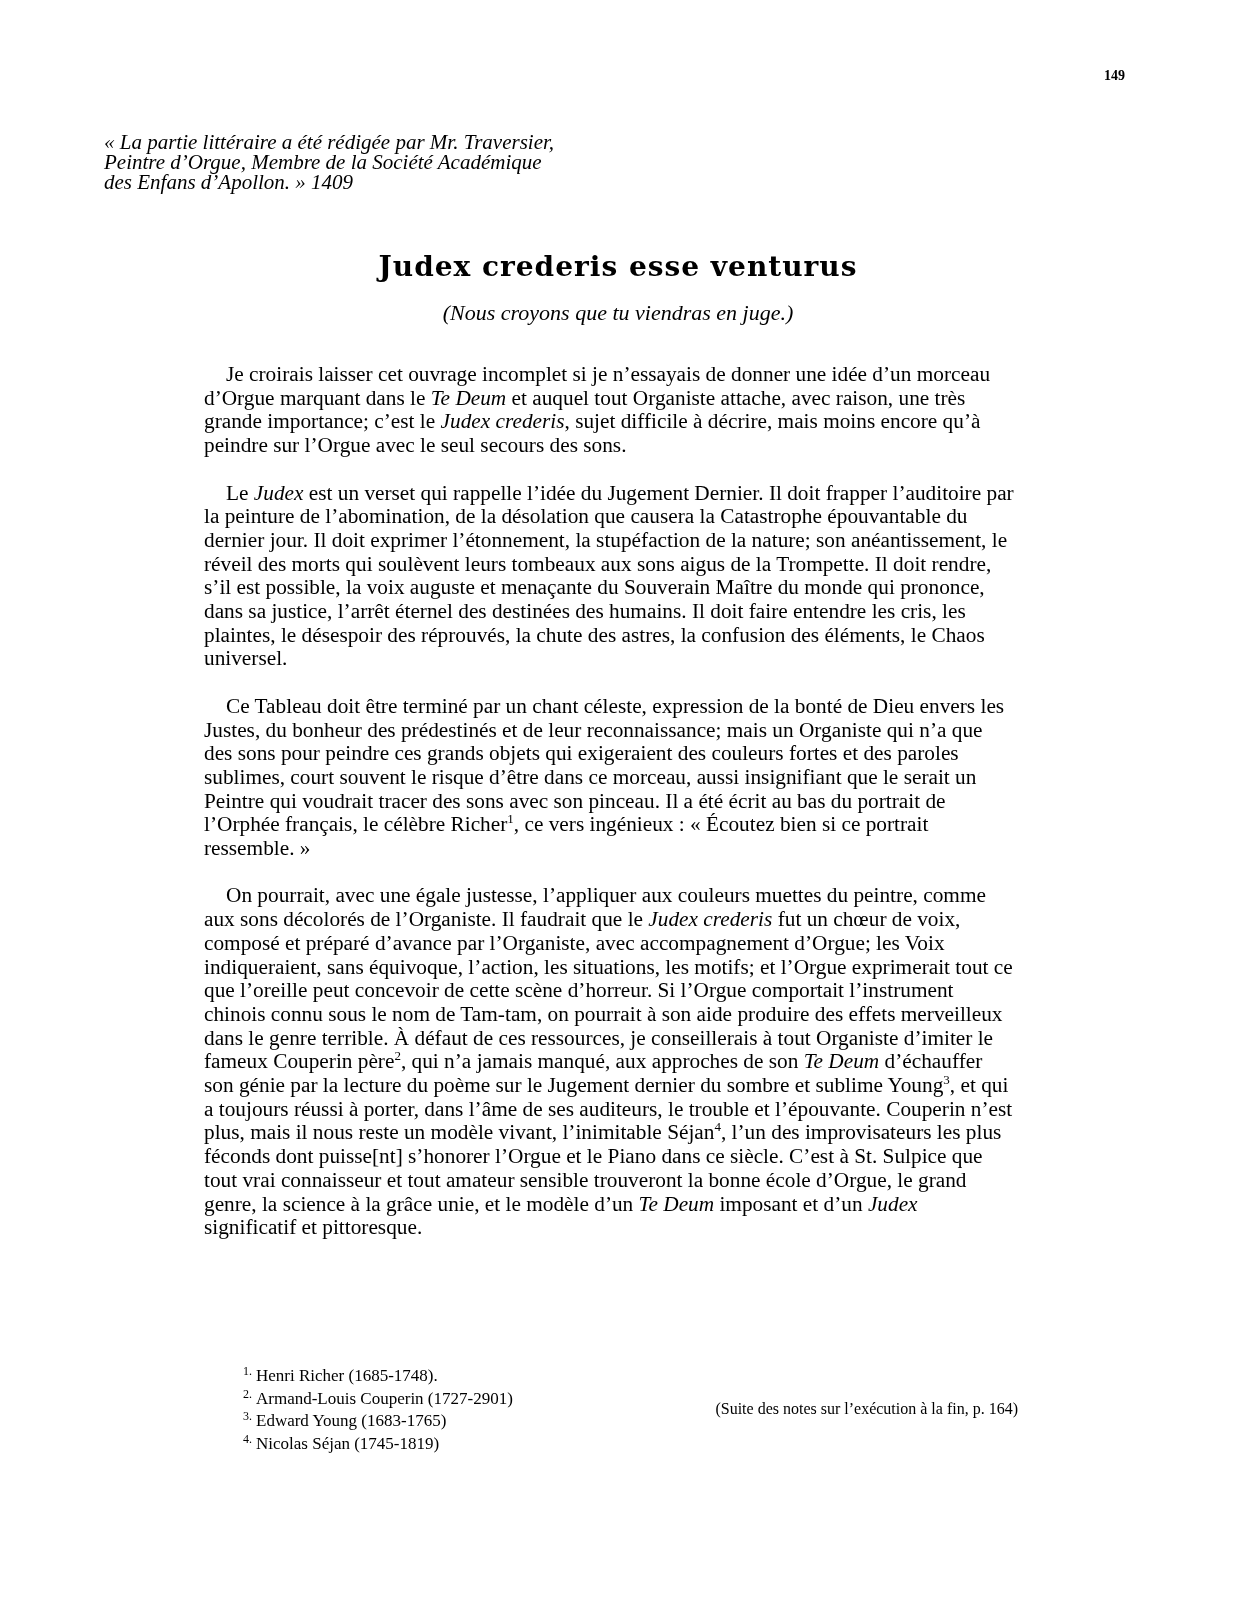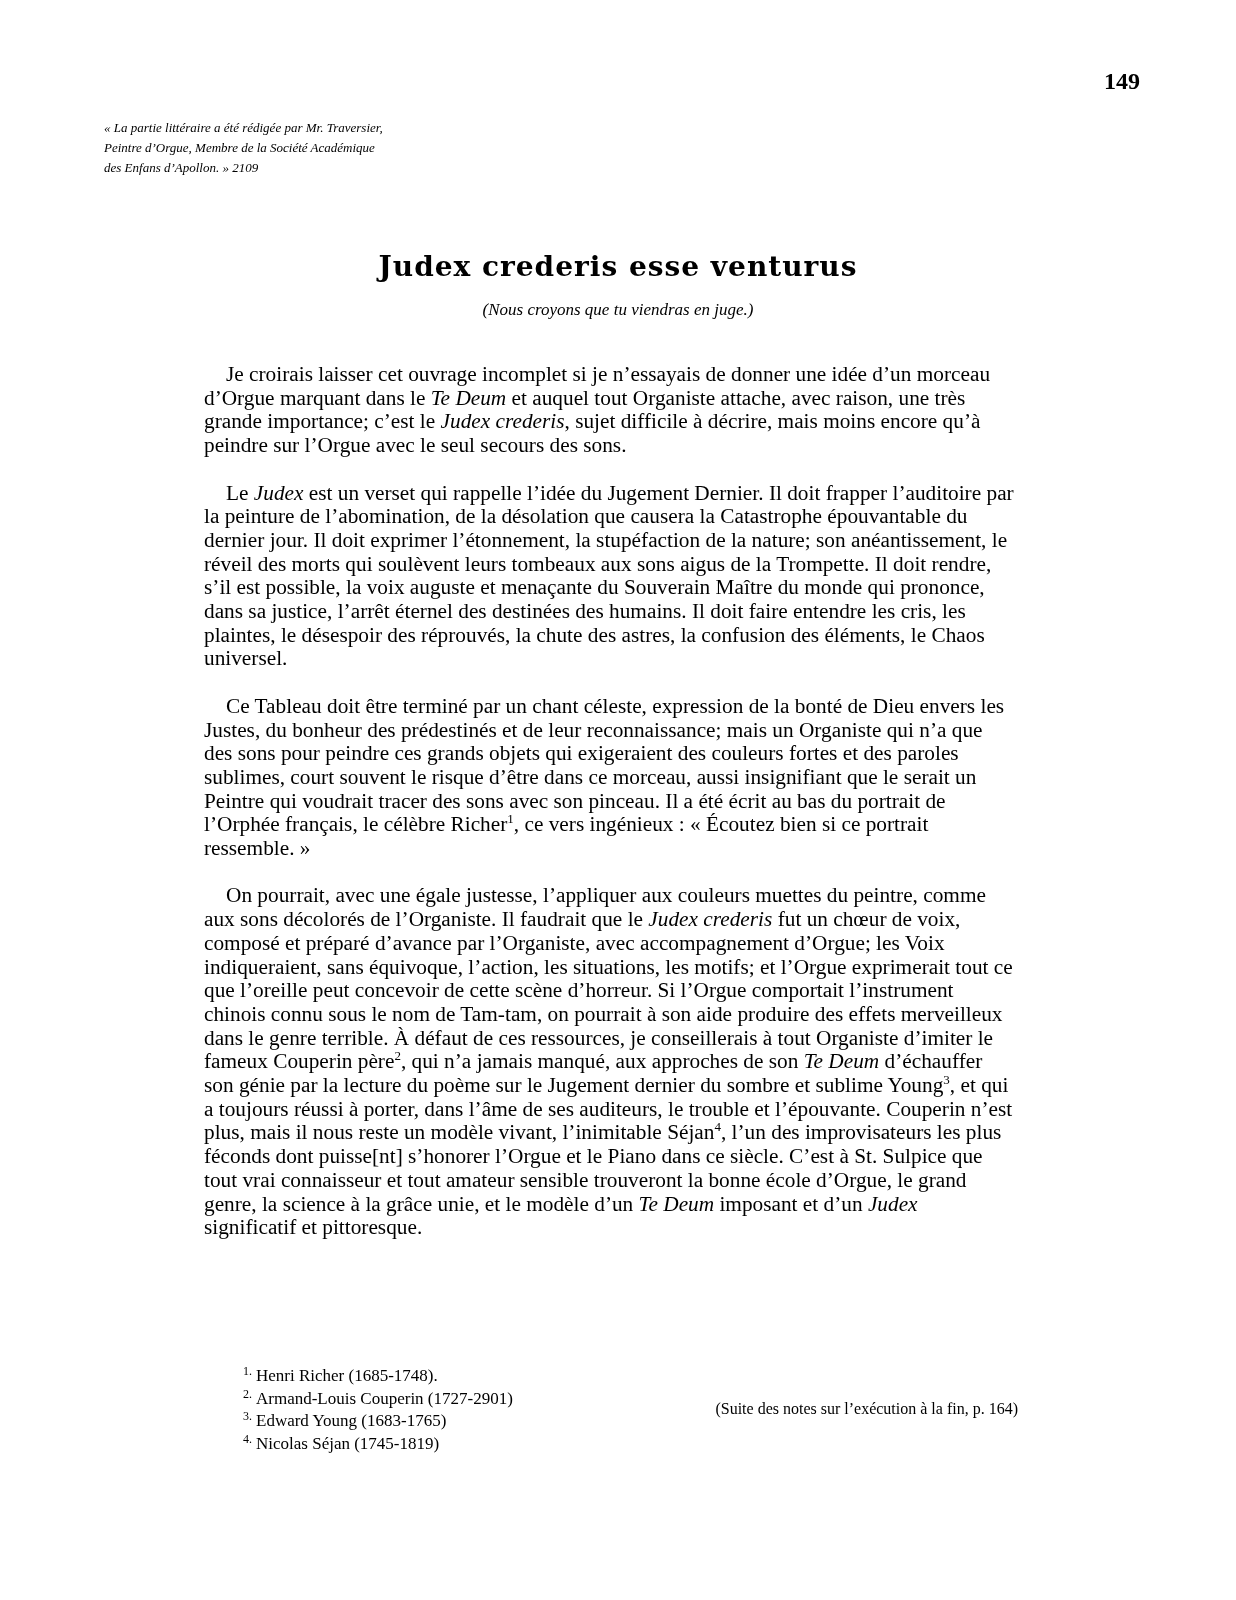--- a/index.html
+++ b/index.html
@@ -2,34 +2,34 @@
 <html><head>
   <meta charset="utf-8">
   <style>
     html, body { margin: 0; padding: 0; background: #ffffff; }
     body {
       width: 1236px; height: 1600px; position: relative; overflow: hidden;
       font-family: "Liberation Serif", serif; color: #000;
     }
     .page-number {
       position: absolute; top: 68px; left: 1104px;
-      font-weight: bold; font-size: 24px;
+      font-weight: bold; font-size: 14px;
     }
     .epigraph {
-      position: absolute; top: 118px; left: 104px; width: 500px;
-      font-style: italic; font-size: 13px; line-height: 20px;
+      position: absolute; top: 132px; left: 104px; width: 500px;
+      font-style: italic; font-size: 21px; line-height: 20px;
     }
     .title {
       position: absolute; top: 250px; left: 0; width: 1236px; text-align: center;
       font-family: "DejaVu Serif", serif; font-weight: bold; font-size: 28px;
       letter-spacing: 1px;
     }
     .subtitle {
       position: absolute; top: 300px; left: 0; width: 1236px; text-align: center;
-      font-style: italic; font-size: 17px;
+      font-style: italic; font-size: 22px;
     }
     .body-text {
       position: absolute; top: 363px; left: 204px; width: 810px;
       font-size: 21.3px; line-height: 23.7px;
     }
     .body-text p { margin: 0 0 23.7px 0; text-indent: 22px; }
     .body-text em { font-style: italic; }
     sup { font-size: 13px; line-height: 0; }
     .continuation {
       position: absolute; top: 1400px; right: 218px;
@@ -42,21 +42,21 @@
     .footnote sup { font-size: 12px; vertical-align: 6px; margin-right: 4px; }
   </style>
 </head>
 <body>
 
 <div class="page-number">149</div>
 
 <div class="epigraph">
   <div>« La partie littéraire a été rédigée par Mr. Traversier,</div>
   <div>Peintre d’Orgue, Membre de la Société Académique</div>
-  <div>des Enfans d’Apollon. » 2109</div>
+  <div>des Enfans d’Apollon. » 1409</div>
 </div>
 
 <div class="title">Judex crederis esse venturus</div>
 <div class="subtitle">(Nous croyons que tu viendras en juge.)</div>
 
 <div class="body-text">
   <p><span>Je croirais laisser cet ouvrage incomplet si je n’essayais de donner une idée d’un morceau d’Orgue marquant dans le </span><em>Te Deum</em><span> et auquel tout Organiste attache, avec raison, une très grande importance; c’est le </span><em>Judex crederis</em><span>, sujet difficile à décrire, mais moins encore qu’à peindre sur l’Orgue avec le seul secours des sons.</span></p>
   <p><span>Le </span><em>Judex</em><span> est un verset qui rappelle l’idée du Jugement Dernier. Il doit frapper l’auditoire par la peinture de l’abomination, de la désolation que causera la Catastrophe épouvantable du dernier jour. Il doit exprimer l’étonnement, la stupéfaction de la nature; son anéantissement, le réveil des morts qui soulèvent leurs tombeaux aux sons aigus de la Trompette. Il doit rendre, s’il est possible, la voix auguste et menaçante du Souverain Maître du monde qui prononce, dans sa justice, l’arrêt éternel des destinées des humains. Il doit faire entendre les cris, les plaintes, le désespoir des réprouvés, la chute des astres, la confusion des éléments, le Chaos universel.</span></p>
   <p><span>Ce Tableau doit être terminé par un chant céleste, expression de la bonté de Dieu envers les Justes, du bonheur des prédestinés et de leur reconnaissance; mais un Organiste qui n’a que des sons pour peindre ces grands objets qui exigeraient des couleurs fortes et des paroles sublimes, court souvent le risque d’être dans ce morceau, aussi insignifiant que le serait un Peintre qui voudrait tracer des sons avec son pinceau. Il a été écrit au bas du portrait de l’Orphée français, le célèbre Richer</span><sup>1</sup><span>, ce vers ingénieux : « Écoutez bien si ce portrait ressemble. »</span></p>
   <p><span>On pourrait, avec une égale justesse, l’appliquer aux couleurs muettes du peintre, comme aux sons décolorés de l’Organiste. Il faudrait que le </span><em>Judex crederis</em><span> fut un chœur de voix, composé et préparé d’avance par l’Organiste, avec accompagnement d’Orgue; les Voix indiqueraient, sans équivoque, l’action, les situations, les motifs; et l’Orgue exprimerait tout ce que l’oreille peut concevoir de cette scène d’horreur. Si l’Orgue comportait l’instrument chinois connu sous le nom de Tam-tam, on pourrait à son aide produire des effets merveilleux dans le genre terrible. À défaut de ces ressources, je conseillerais à tout Organiste d’imiter le fameux Couperin père</span><sup>2</sup><span>, qui n’a jamais manqué, aux approches de son </span><em>Te Deum</em><span> d’échauffer son génie par la lecture du poème sur le Jugement dernier du sombre et sublime Young</span><sup>3</sup><span>, et qui a toujours réussi à porter, dans l’âme de ses auditeurs, le trouble et l’épouvante. Couperin n’est plus, mais il nous reste un modèle vivant, l’inimitable Séjan</span><sup>4</sup><span>, l’un des improvisateurs les plus féconds dont puisse[nt] s’honorer l’Orgue et le Piano dans ce siècle. C’est à St. Sulpice que tout vrai connaisseur et tout amateur sensible trouveront la bonne école d’Orgue, le grand genre, la science à la grâce unie, et le modèle d’un </span><em>Te Deum</em><span> imposant et d’un </span><em>Judex</em><span> significatif et pittoresque.</span></p>

